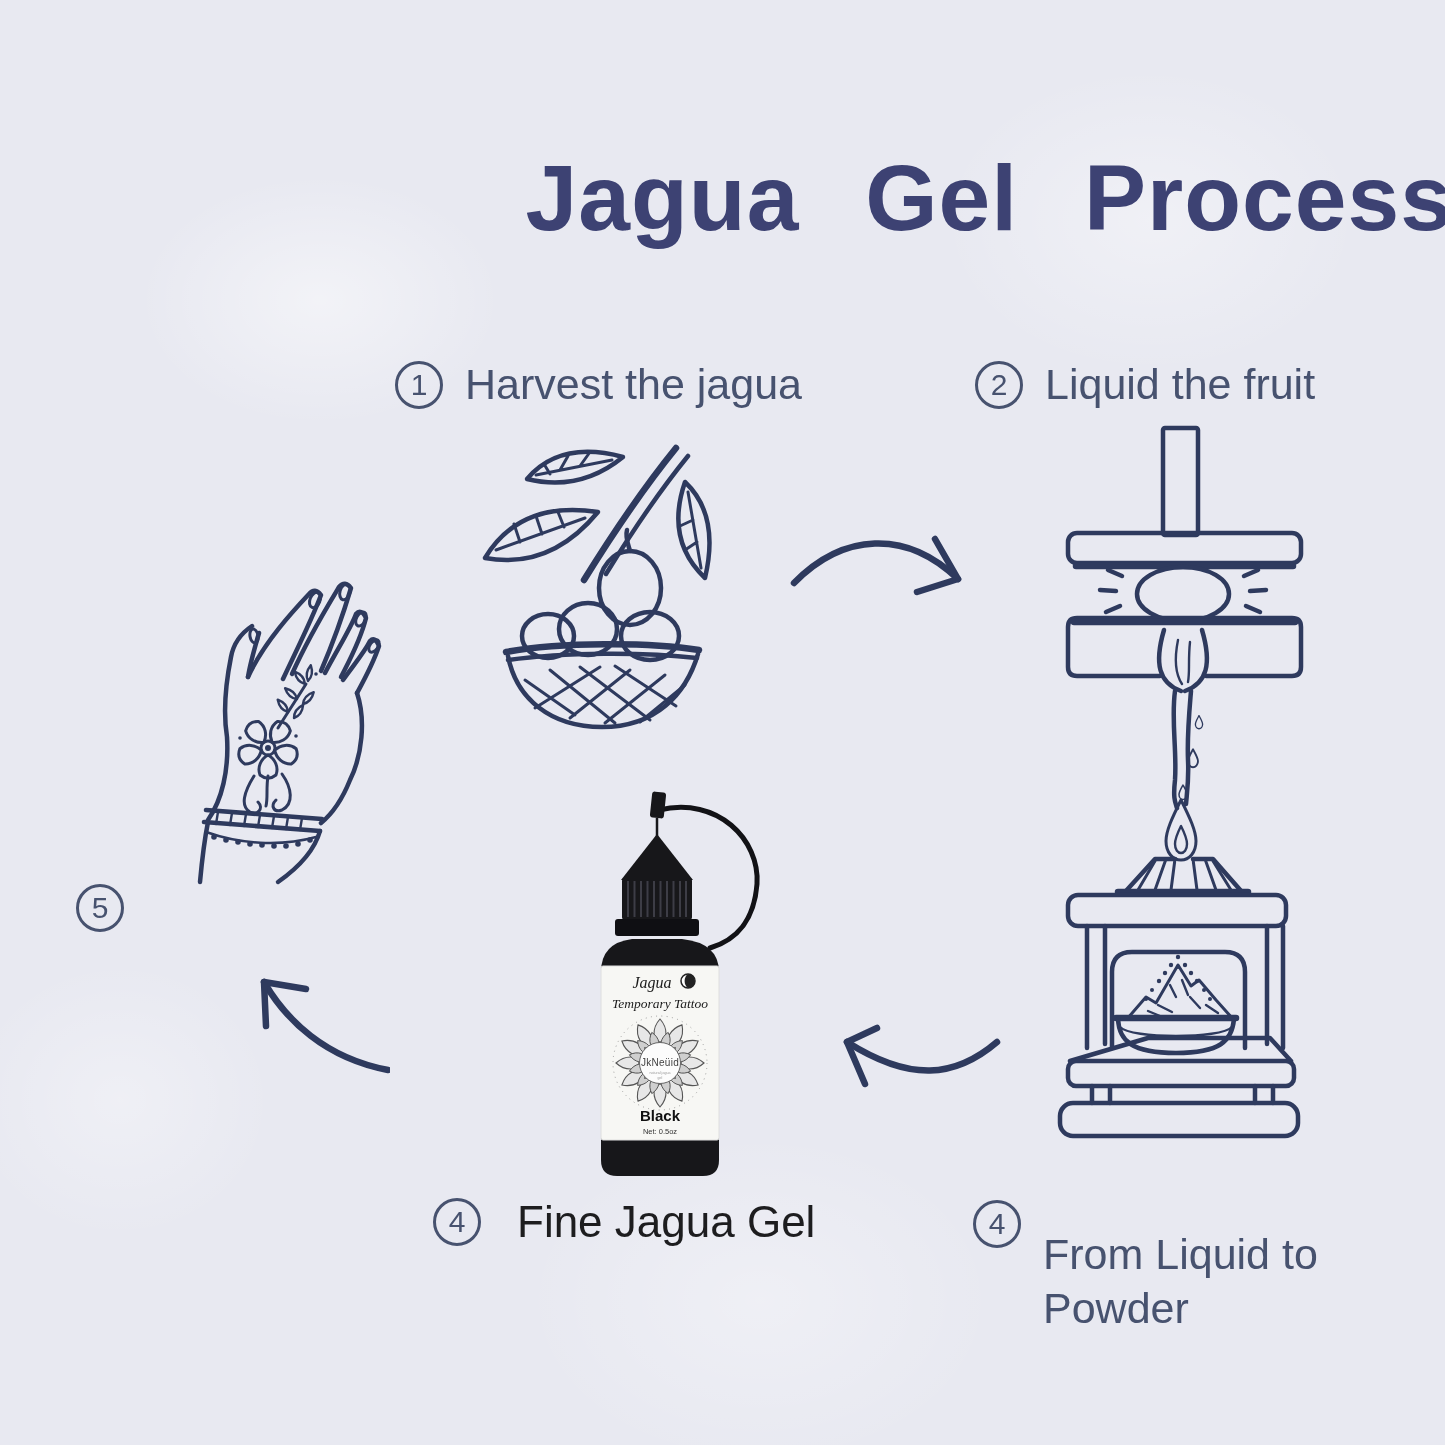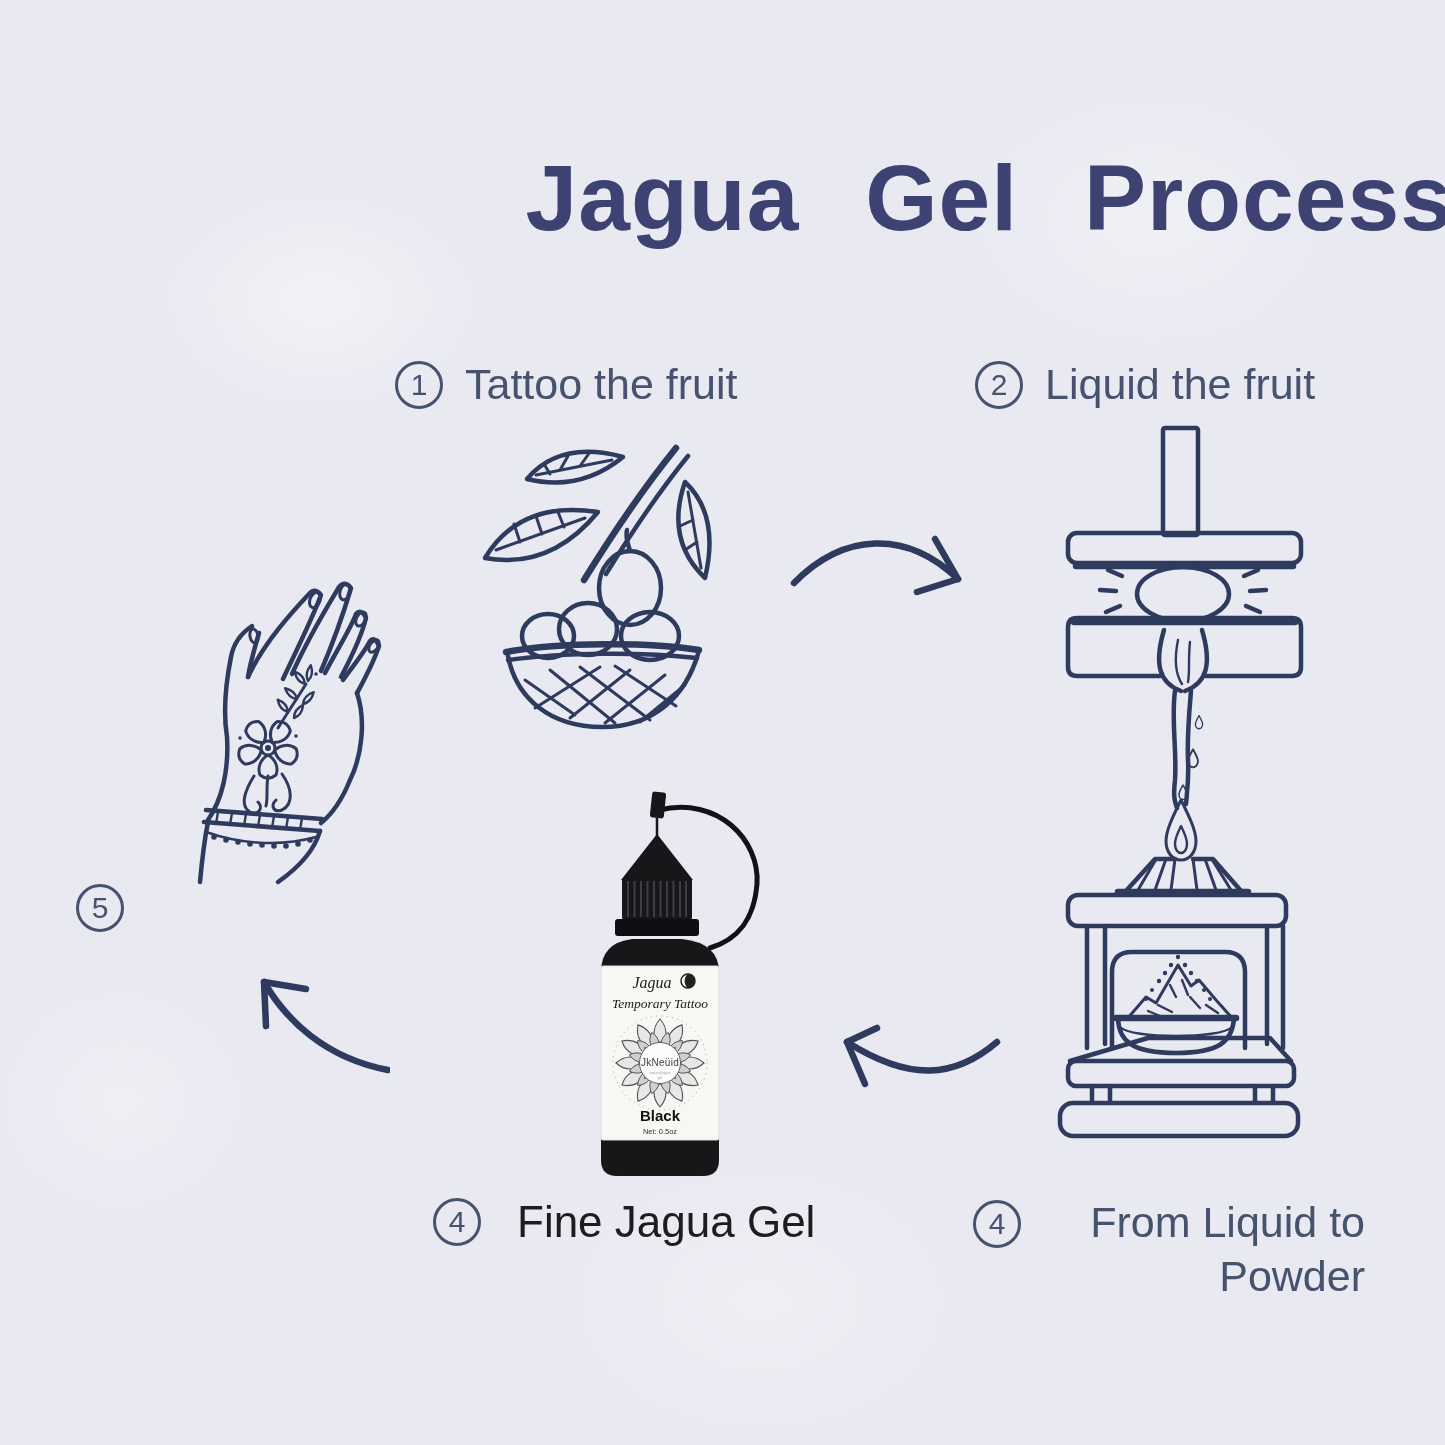--- a/index.html
+++ b/index.html
@@ -35,21 +35,21 @@
     display:flex;align-items:center;justify-content:center;
     font-size:30px;font-weight:400;color:var(--label);
   }
   #step-harvest{left:395px;top:359px;}
   #step-press{left:975px;top:359px;}
   #step-apply{left:76px;top:884px;}
   #step-gel{left:433px;top:1196px;gap:36px;}
   #step-gel .lbl{color:var(--gel_text);font-size:44px;font-weight:400;}
   #step-powder{left:973px;top:1196px;align-items:flex-start;}
   #step-powder .badge{margin-top:4px;}
-  #step-powder .lbl{width:322px;text-align:right;line-height:1.25;}
+  #step-powder .lbl{width:322px;text-align:left;line-height:1.25;margin-top:32px;}
   .art{position:absolute;}
   .ink{fill:none;stroke:var(--ink);stroke-width:4.5;stroke-linecap:round;stroke-linejoin:round;}
   .ink.w6{stroke-width:6.5;}
   .ink.w3{stroke-width:3;}
   .ink.w2{stroke-width:2.4;}
   .inkdot{fill:var(--ink);stroke:none;}
   .bk{fill:var(--bottle);stroke:none;}
   .ridge{stroke:#3d3d46;stroke-width:2;}
   .paper{fill:var(--paper);stroke:#dedede;stroke-width:1;}
   .scriptline{font-family:"Liberation Serif",serif;font-style:italic;fill:#1b1b1b;}
@@ -68,21 +68,21 @@
       <path id="mpetal" d="M 0,-16 C 7,-22 9,-34 0,-44 C -9,-34 -7,-22 0,-16 Z"></path>
       <path id="fpetal" d="M 0,-7 C 7,-11 11,-19 8,-27 C 3,-31 -3,-31 -8,-27 C -11,-19 -7,-11 0,-7 Z"></path>
       <path id="leaflet" d="M 0,0 Q 5,-7 0,-16 Q -5,-7 0,0 Z"></path>
     </defs>
   </svg>
 
   <div class="title">Jagua Gel Process</div>
 
   <div class="step" id="step-harvest">
     <div class="badge">1</div>
-    <div class="lbl">Tattoo the fruit</div>
+    <div class="lbl">Harvest the jagua</div>
   </div>
   <div class="step" id="step-press">
     <div class="badge">2</div>
     <div class="lbl">Liquid the fruit</div>
   </div>
   <div class="step" id="step-apply">
     <div class="badge">5</div>
   </div>
   <div class="step" id="step-gel">
     <div class="badge">4</div>

